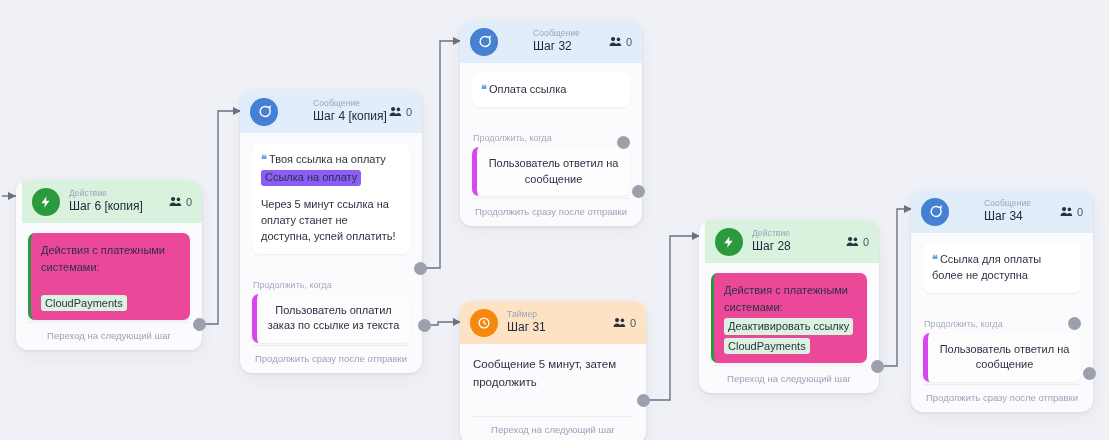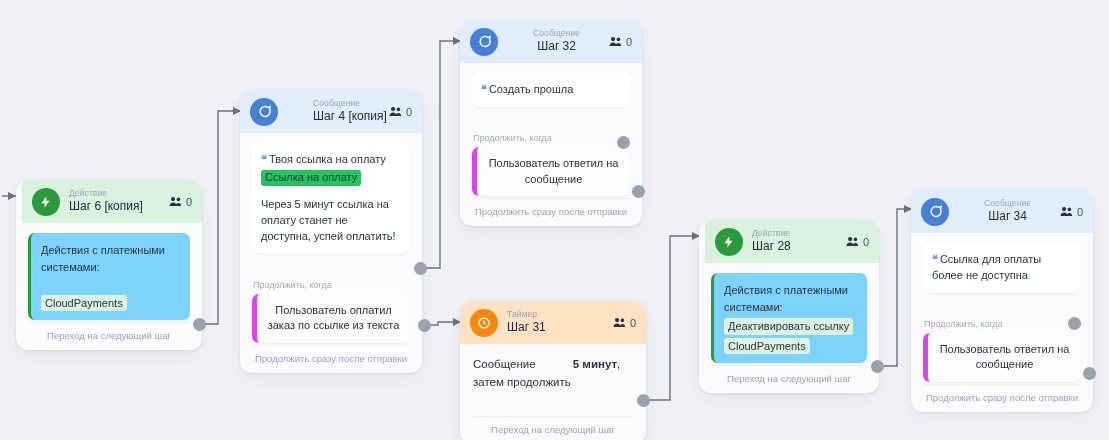--- a/index.html
+++ b/index.html
@@ -36,21 +36,21 @@
     width: 28px; height: 28px; border-radius: 50%;
     display: flex; align-items: center; justify-content: center;
     flex: 0 0 28px; margin-right: 9px;
   }
   .node.msg    .head-icon { background: #4680d2; }
   .node.action .head-icon { background: #2a9a3d; }
   .node.timer  .head-icon { background: #f5890d; }
 
   .head-text { display: flex; flex-direction: column; justify-content: center; line-height: 1.15; }
   .head-kind { font-size: 8.5px; color: #9aa3b8; letter-spacing: .1px; }
-  .head-title { font-size: 12px; color: #232a3d; margin-top: 2px; text-align: center; }
+  .head-title { font-size: 12px; color: #232a3d; margin-top: 2px; }
 
   .head-count {
     position: absolute; right: 10px; top: 50%; transform: translateY(-50%);
     display: flex; align-items: center; gap: 4px;
     font-size: 11px; color: #4b5468;
   }
   .users-icon { display: block; }
 
   .node-body { padding: 10px 12px 0 12px; }
 
@@ -59,49 +59,49 @@
     border-radius: 8px;
     padding: 9px 10px 9px 9px;
     font-size: 11px; color: #2b3242; line-height: 1.45;
     box-shadow: 0 1px 2px rgba(40,50,80,.07);
   }
   .bubble .quote { color: #6e9ae8; font-weight: bold; font-size: 11px; margin-right: 3px; letter-spacing:-1px; }
   .bubble p { margin: 0; }
   .bubble p + p { margin-top: 11px; }
   .chip-link {
     display: inline-block;
-    background: #22c55e; color: #2b3242;
+    background: #8b5cf6; color: #2b3242;
     border-radius: 3px; padding: 0 4px; margin-top: 2px;
   }
 
   .cond-label { font-size: 9px; color: #a3abbd; margin: 26px 0 4px 1px; }
   .cond-box {
     position: relative;
     background: #fdfdfe;
     border-radius: 7px;
     border-left: 5px solid #d946ef;
     padding: 9px 10px;
     font-size: 11px; color: #2b3242; line-height: 1.42; text-align: center;
     box-shadow: 0 1px 2px rgba(40,50,80,.07);
   }
 
   .action-block {
-    background: #7dd3fc; border-radius: 7px;
+    background: #ec4899; border-radius: 7px;
     border-left: 3px solid #2a9a3d;
     padding: 9px 10px;
     font-size: 11px; color: #2b3242; line-height: 1.5;
     box-shadow: 0 1px 2px rgba(40,50,80,.07);
   }
   .chip-green {
     display: inline-block; background: #dbf2e1; color: #2b3242;
     border-radius: 3px; padding: 0 4px; margin-top: 3px;
   }
 
   .timer-text { font-size: 11.5px; color: #2b3242; line-height: 1.55; padding: 2px 1px; }
-  .timer-text b { font-weight: bold; margin-left: 34px; }
+  .timer-text b { font-weight: normal; }
 
   .node-foot {
     margin: 0 12px; padding: 7px 0 9px 0;
     border-top: 1px solid #eceef4;
     font-size: 9.5px; color: #9aa3b8; text-align: center;
   }
   .foot-spacer { height: 2px; }
 
   .port {
     position: absolute;
@@ -223,21 +223,21 @@
             <path d="M0.6 11.4 c0-2.6 2-4.2 4.4-4.2 s4.4 1.6 4.4 4.2z" fill="#2b3242"></path>
           <circle cx="11.6" cy="3.4" r="2.2" fill="#2b3242"></circle>
             <path d="M8.2 11.4 c0-2.2 1.6-3.6 3.4-3.6 s3.4 1.4 3.4 3.6z" fill="#2b3242"></path>
         </svg>
         <span>0</span>
       </span>
     </div>
     <div class="node-body">
       <div class="bubble">
         <p>
-          <span class="quote">❝</span><span>Создать прошла</span>
+          <span class="quote">❝</span><span>Оплата ссылка</span>
         </p>
       </div>
       <div class="cond-label">Продолжить, когда</div>
       <div class="cond-box">Пользователь ответил на сообщение</div>
       <div class="foot-spacer"></div>
     </div>
     <div class="node-foot">Продолжить сразу после отправки</div>
   </div>
   <div class="port" style="left:617px; top:136px;"></div>
   <div class="port" style="left:632px; top:185px;"></div>

